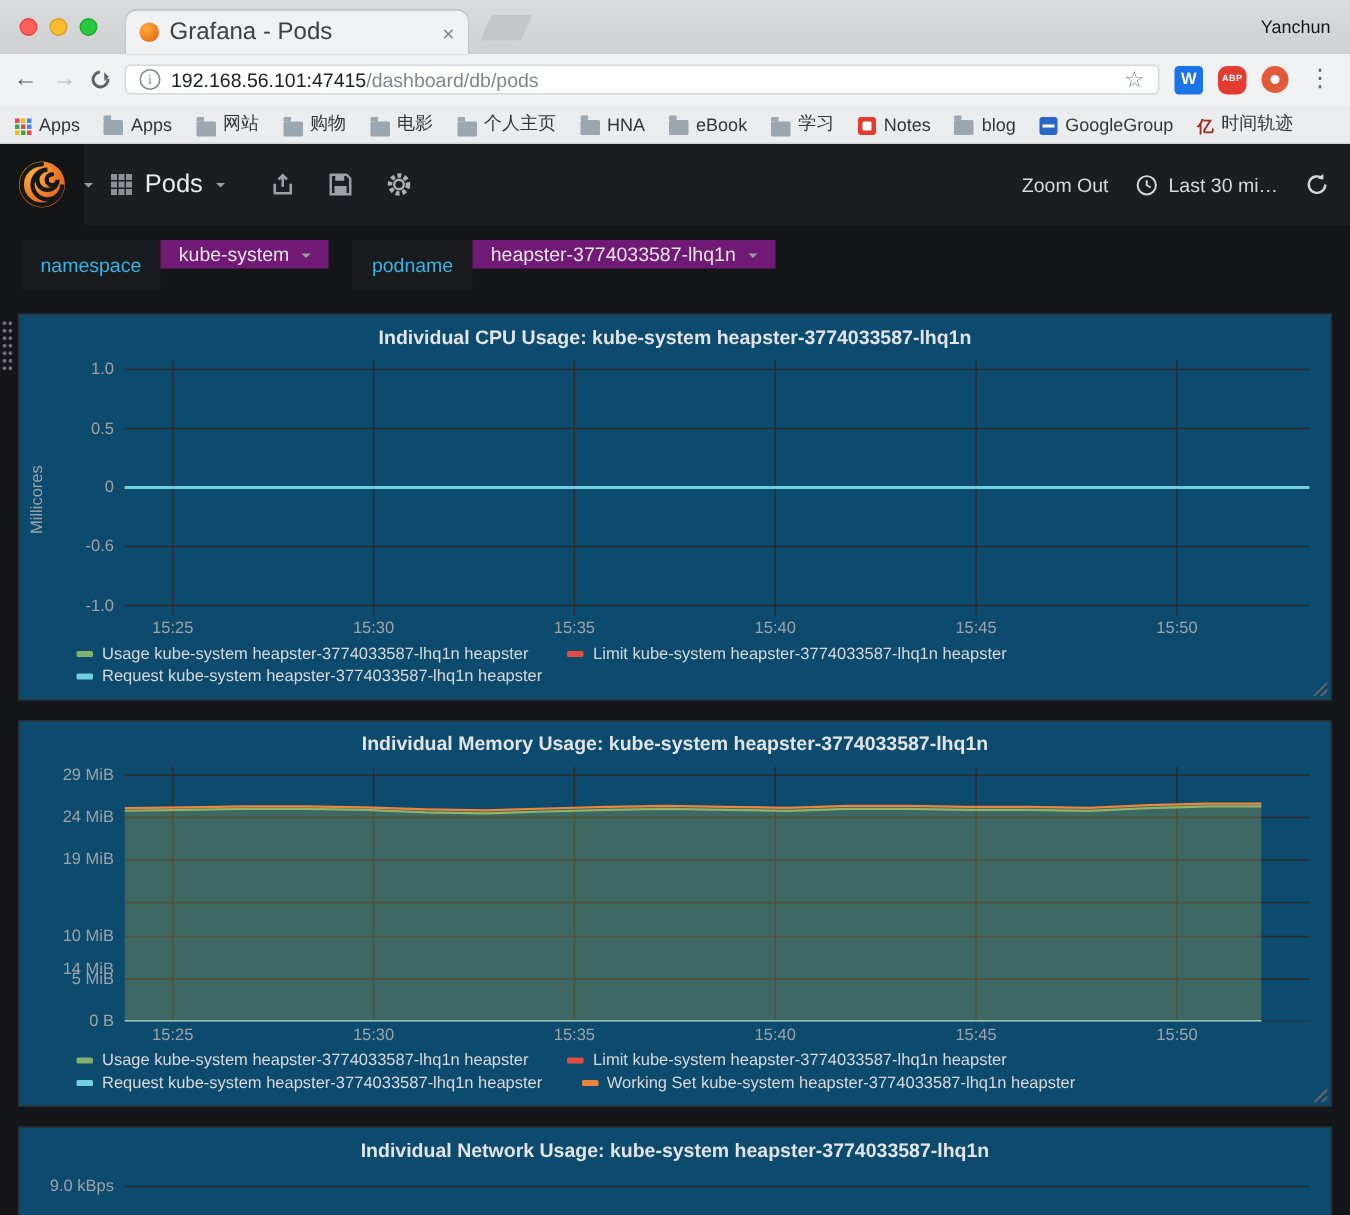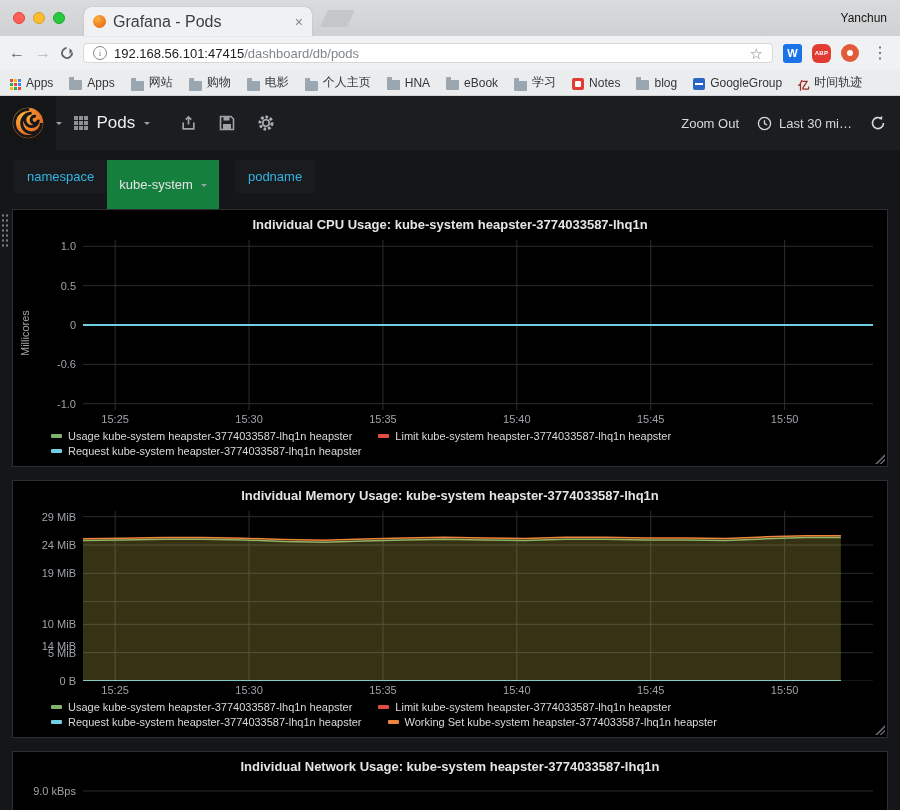--- a/index.html
+++ b/index.html
@@ -78,28 +78,28 @@
   .gtitle { color:#ececee; font-size:17px; }
   .gactions { display:flex; align-items:center; gap:22px; margin-left:14px; }
   .gnav-right { margin-left:auto; display:flex; align-items:center; gap:18px; padding-right:14px;
                 color:#d8d9da; font-size:13px; }
   .gbtn { display:flex; align-items:center; gap:7px; cursor:pointer; }
 
   .submenu { height:53px; padding:10px 14px; display:flex; gap:16px; background:#141619; }
   .var-group { display:flex; }
   .var-label { background:#191b1e; color:#33b5e5; font-size:13px; padding:0 13px; height:33px;
                display:flex; align-items:center; }
-  .var-value { background:#15803d; color:#e3e4e6; font-size:13px; padding:0 12px; height:49px;
+  .var-value { background:#701a75; color:#e3e4e6; font-size:13px; padding:0 12px; height:19px;
                display:flex; align-items:center; gap:8px; cursor:pointer; }
 
   .dash { padding:6px 12px 0; position:relative; }
   .drag-dots { position:absolute; left:1px; top:10px; width:7px; height:36px;
                background-image:radial-gradient(circle, #787b80 1px, transparent 1.3px);
                background-size:4px 5px; }
-  .panel { background:#000000; border:1px solid #2c2e32; margin-bottom:13px; position:relative;
+  .panel { background:#0c4a6e; border:1px solid #2c2e32; margin-bottom:13px; position:relative;
            padding-bottom:4px; }
   .panel-title { text-align:center; color:#e3e4e6; font-weight:bold; font-size:13px;
                  padding:7px 0 4px; cursor:pointer; }
   .chart { display:flex; padding:4px 14px 0 6px; }
   .chart-ylab { width:16px; writing-mode:vertical-rl; transform:rotate(180deg); color:#9fa3a8;
                 font-size:11px; text-align:center; }
   .yaxis { width:48px; position:relative; flex:none; }
   .ytick { position:absolute; right:7px; font-size:11px; color:#9fa3a8; white-space:nowrap; }
   .plotcol { flex:1; min-width:0; }
   .plot { height:170px; position:relative; }
@@ -278,20 +278,24 @@
   <div class="submenu">
       <div class="var-group">
         <div class="var-label">namespace</div>
         <div class="var-value">
           <span>kube-system</span>
           <span class="caret small"></span>
         </div>
       </div>
       <div class="var-group">
         <div class="var-label">podname</div>
+        <div class="var-value">
+          <span>heapster-3774033587-lhq1n</span>
+          <span class="caret small"></span>
+        </div>
       </div>
     </div>
 
   <div class="dash">
     <div class="drag-dots"></div>
 
     <div class="panel">
       <div class="panel-title">Individual CPU Usage: kube-system heapster-3774033587-lhq1n</div>
       <div class="chart">
         <div class="chart-ylab">Millicores</div>

